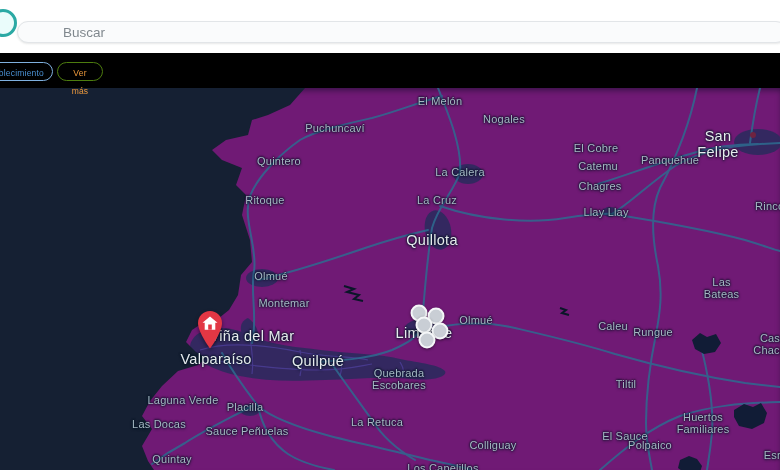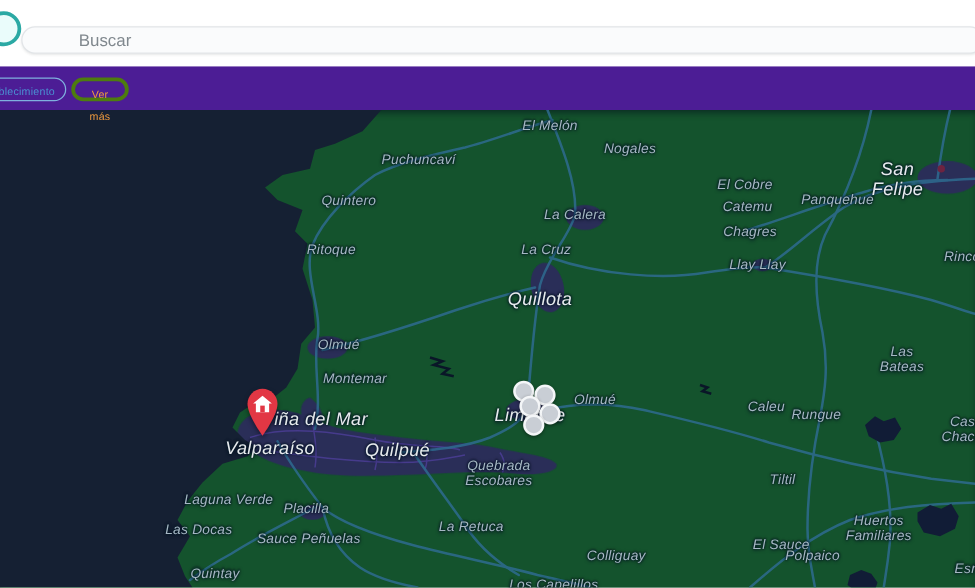--- a/index.html
+++ b/index.html
@@ -10,31 +10,31 @@
   .header{position:absolute;left:0;top:0;width:780px;height:53px;background:#ffffff;z-index:10;}
   .logo-arc{position:absolute;left:-11px;top:9px;width:22px;height:22px;border-radius:50%;
     border:3px solid #2ba9a4;background:#eafcfb;}
   .search{position:absolute;left:17px;top:21px;width:770px;height:22px;border-radius:12px;
     background:#fafbfc;border:1px solid #e2e5e8;box-shadow:0 1px 2px rgba(60,64,67,.12);
     padding:0 10px 0 45px;box-sizing:border-box;font-size:13.5px;color:#3c4043;outline:none;
     font-family:"Liberation Sans",sans-serif;}
   .search::placeholder{color:#80888e;}
 
   
-  .chipbar{position:absolute;left:0;top:53px;width:780px;height:35px;background:#4c1d95;z-index:9;}
+  .chipbar{position:absolute;left:0;top:53px;width:780px;height:35px;background:#000000;z-index:9;}
   .chip{position:absolute;top:9px;height:19px;line-height:18px;border-radius:11px;
     font-size:8.5px;letter-spacing:.2px;background:transparent;cursor:pointer;
     box-sizing:border-box;text-align:center;}
   .chip.blue{left:-36px;width:89px;border:1px solid #7fb0de;color:#4a90d2;
     text-align:right;padding-right:8px;}
-  .chip.orange{left:57px;width:46px;border:3px solid #4d7c0f;color:#ee9a3d;}
+  .chip.orange{left:57px;width:46px;border:1px solid #4d7c0f;color:#ee9a3d;}
 
   
-  .map{position:absolute;left:0;top:88px;width:780px;height:382px;background:#14532d;
-    overflow:hidden;box-shadow:inset 0 4px 6px -2px rgba(2,10,25,.55);cursor:grab;font-style:italic;}
+  .map{position:absolute;left:0;top:88px;width:780px;height:382px;background:#701a75;
+    overflow:hidden;box-shadow:inset 0 4px 6px -2px rgba(2,10,25,.55);cursor:grab;}
   .map svg{position:absolute;left:0;top:0;}
 
   .maplabel{position:absolute;transform:translate(-50%,-50%);white-space:pre-line;
     text-align:center;pointer-events:none;z-index:4;
     text-shadow:0 1px 3px rgba(4,22,38,.95),0 0 2px rgba(4,22,38,.9),0 -1px 2px rgba(4,22,38,.8);}
   .maplabel.town{font-size:11px;color:#a6b8c4;letter-spacing:.2px;}
   .maplabel.city{font-size:14.5px;color:#e7ebee;letter-spacing:.3px;}
 
   .cmarker{position:absolute;width:13px;height:13px;border-radius:50%;background:#c9ced5;
     border:2px solid #f4f6f8;transform:translate(-50%,-50%);z-index:5;

